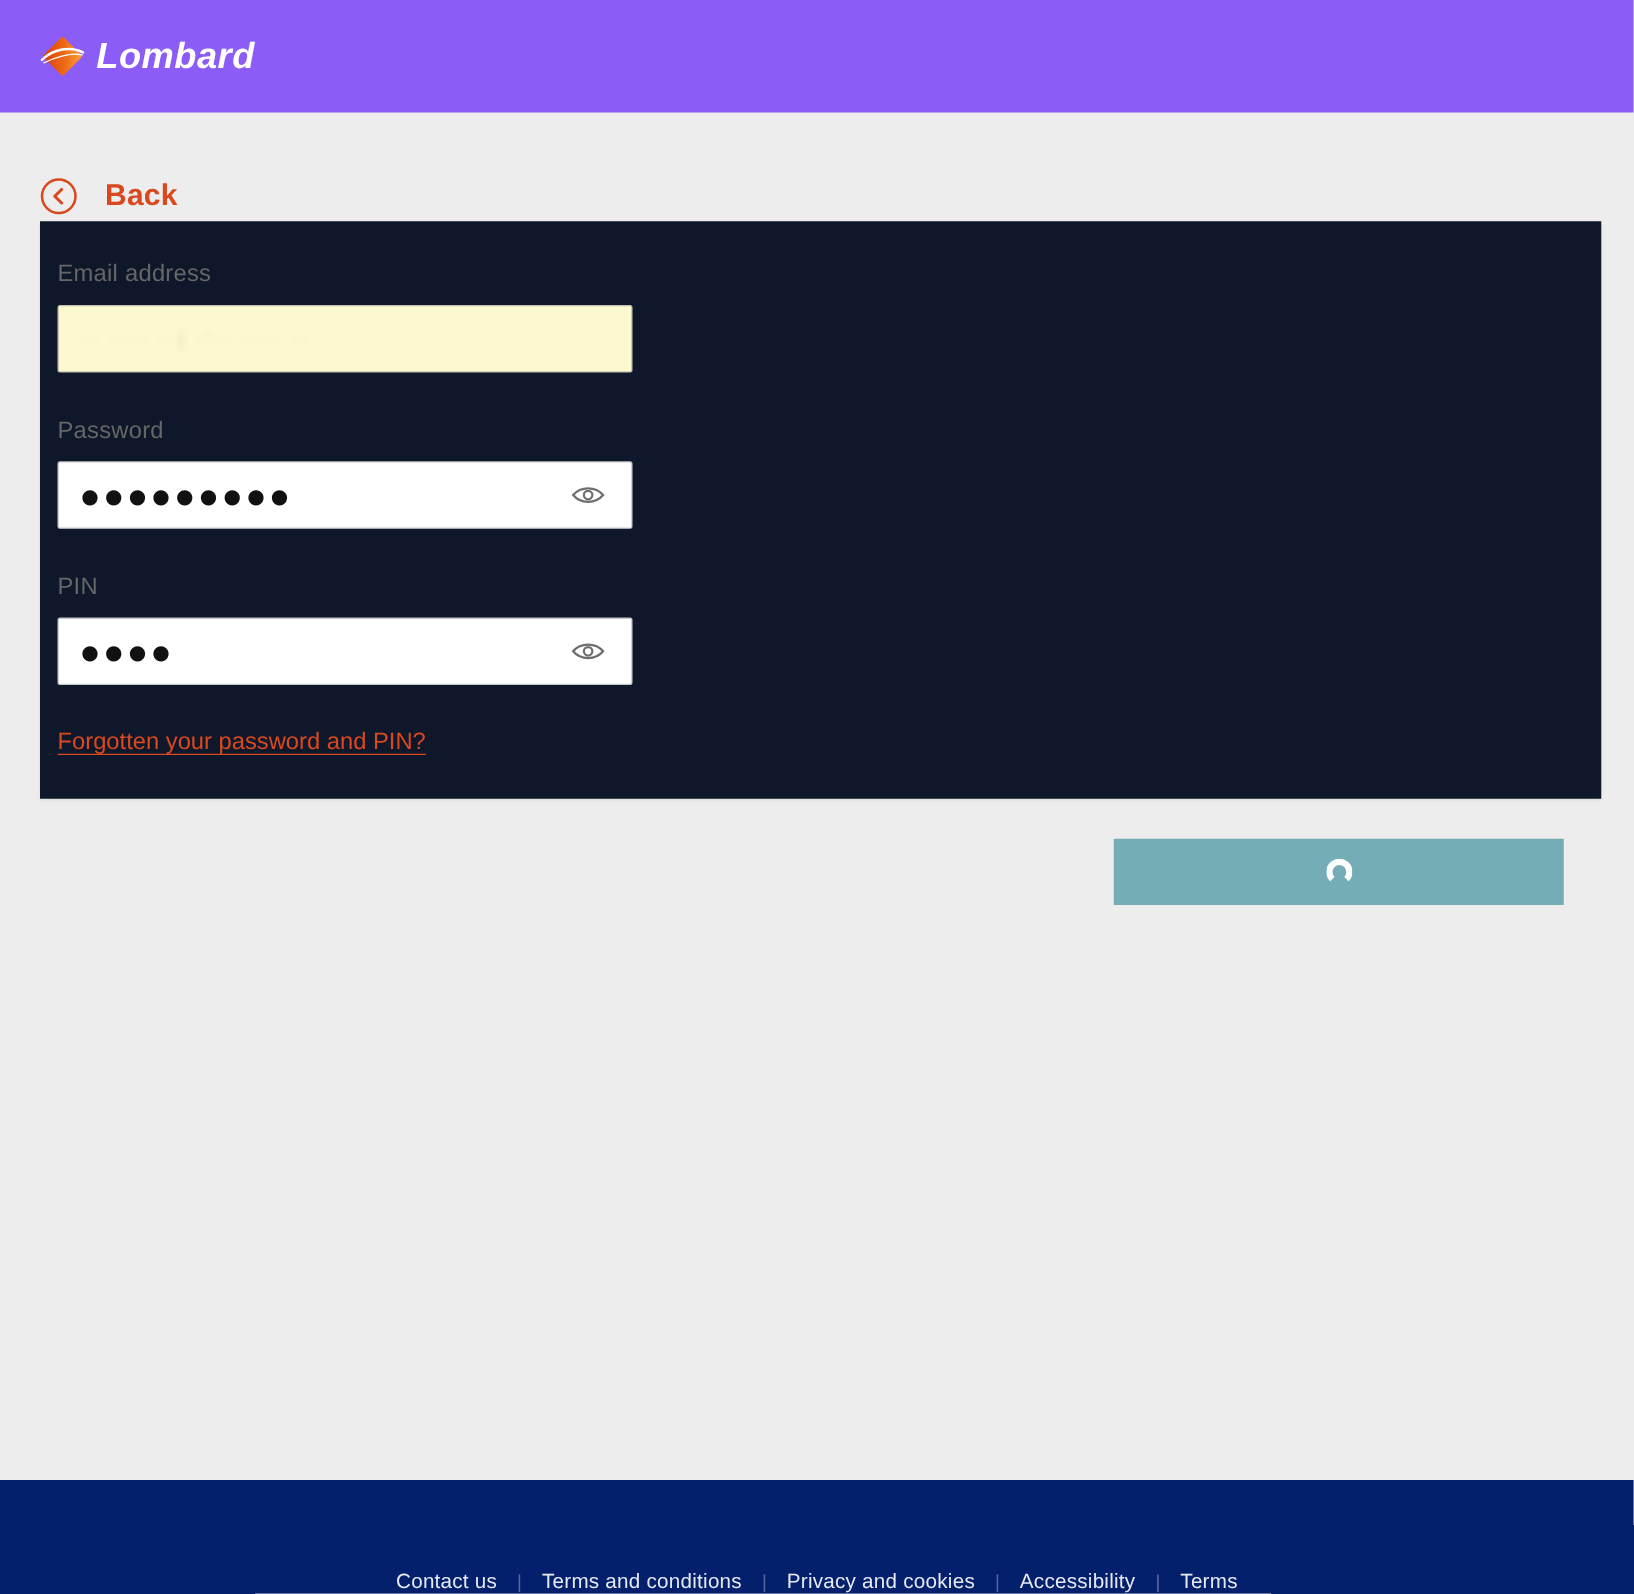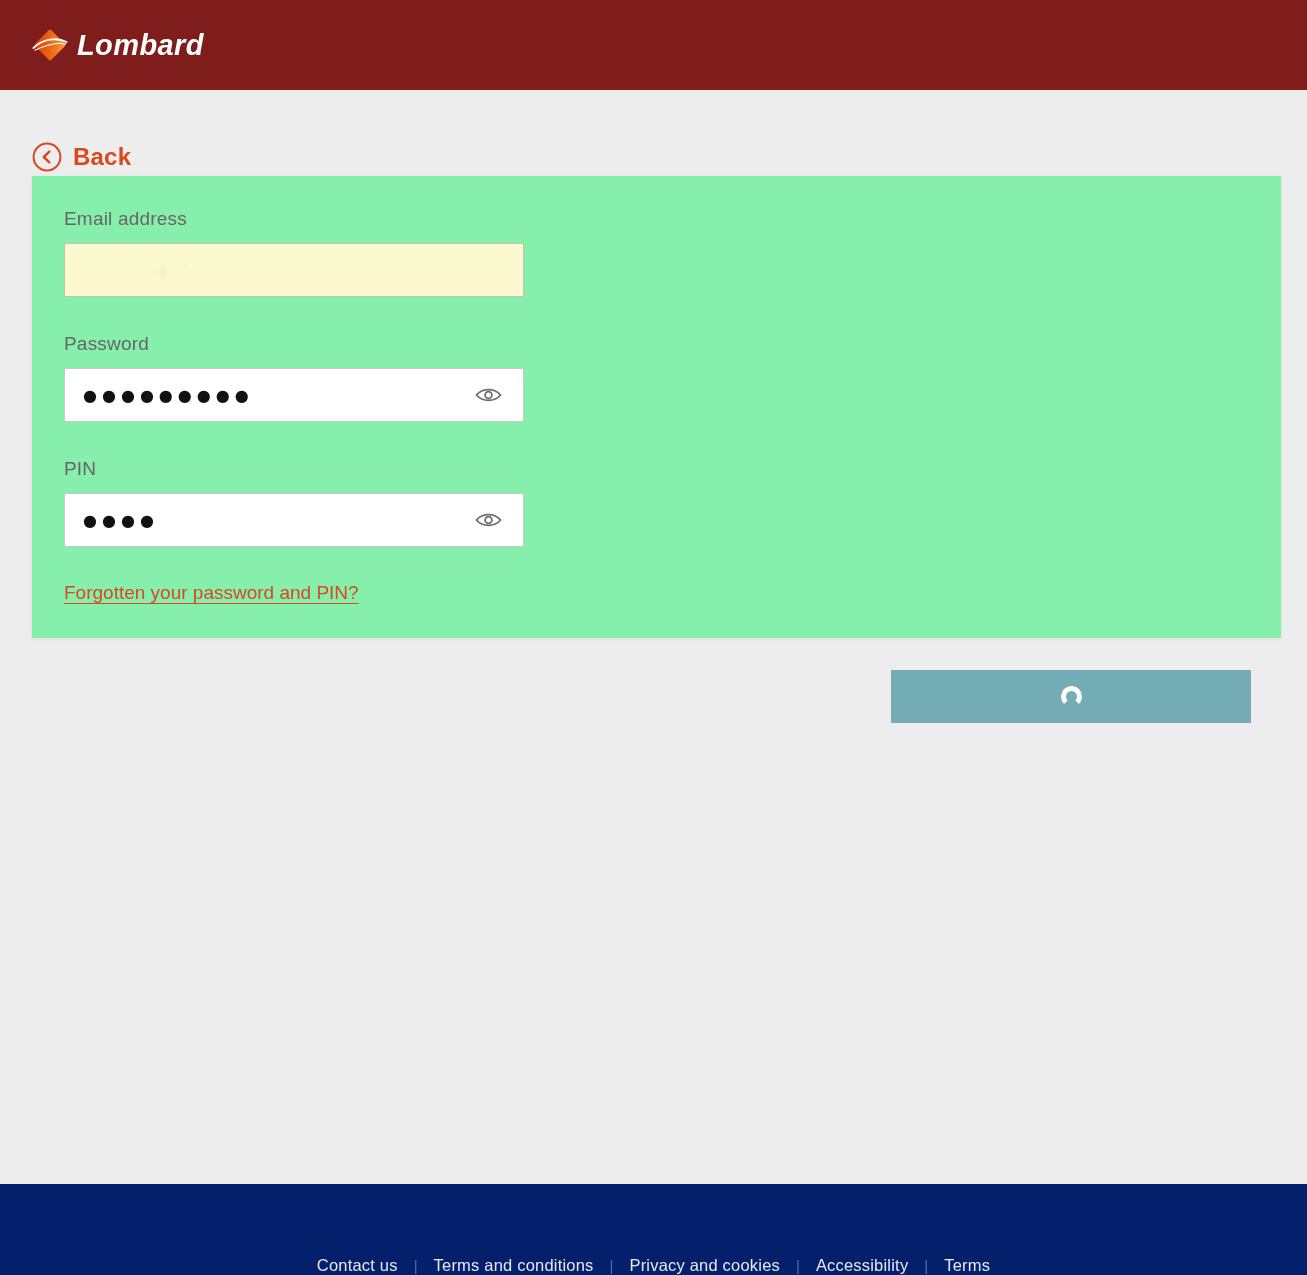--- a/index.html
+++ b/index.html
@@ -12,64 +12,64 @@
     font-family: "Liberation Sans", sans-serif;
     display: flex;
     flex-direction: column;
     overflow: hidden;
   }
 
   
   .topbar {
     height: 90px;
     flex: 0 0 90px;
-    background: #7f1d1d;
+    background: #8b5cf6;
     display: flex;
     align-items: center;
     padding-left: 32px;
   }
   .brand { display: flex; align-items: center; gap: 9px; cursor: pointer; text-decoration: none; }
   .brand-text {
     color: #ffffff;
     font-size: 29px;
     font-weight: 700;
     font-style: italic;
     letter-spacing: 0.4px;
   }
 
   
   main { flex: 1 1 auto; }
   .inner { margin: 0 26px 0 32px; }
 
   .back {
     display: inline-flex;
     align-items: center;
-    gap: 11px;
+    gap: 22px;
     margin-top: 52px;
     text-decoration: none;
     cursor: pointer;
   }
   .back-label {
     color: #d9481f;
     font-size: 24px;
     font-weight: 600;
     letter-spacing: 0.2px;
   }
 
   h1.page-title {
     margin: 38px 0 36px 0;
     font-size: 47px;
     font-weight: 400;
     letter-spacing: -0.5px;
     color: #1d1d1d;
   }
 
   .card {
-    background: #86efac;
-    padding: 32px 30px 34px 32px;
+    background: #0f172a;
+    padding: 32px 30px 34px 14px;
     box-shadow: 0 1px 3px rgba(0,0,0,0.08);
   }
 
   .field-label {
     display: block;
     font-size: 19px;
     color: #666666;
     letter-spacing: 0.2px;
     margin: 0 0 13px 0;
   }

